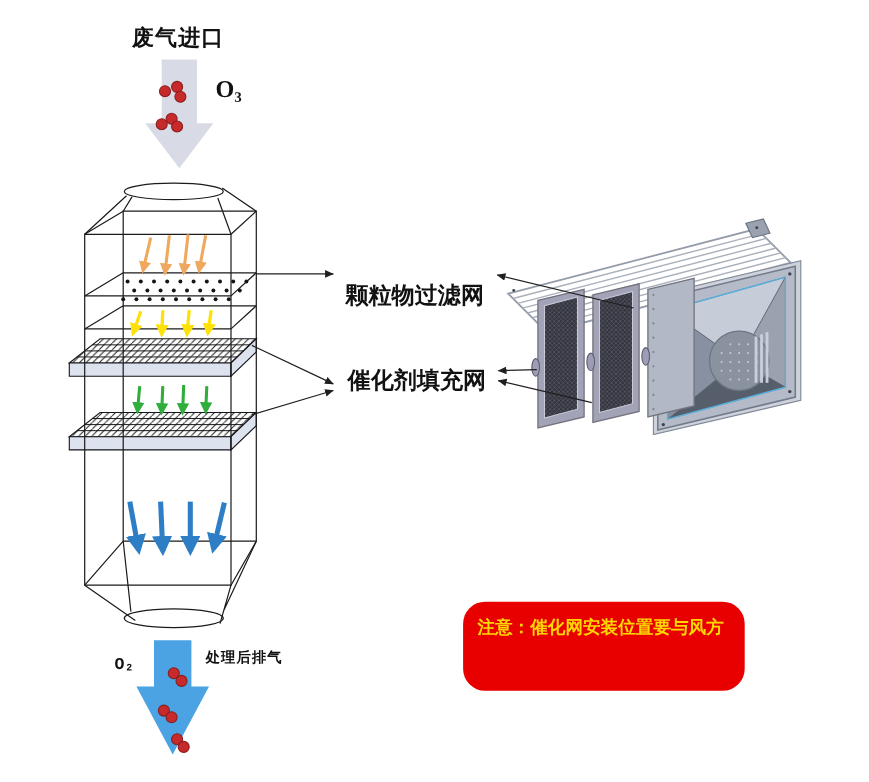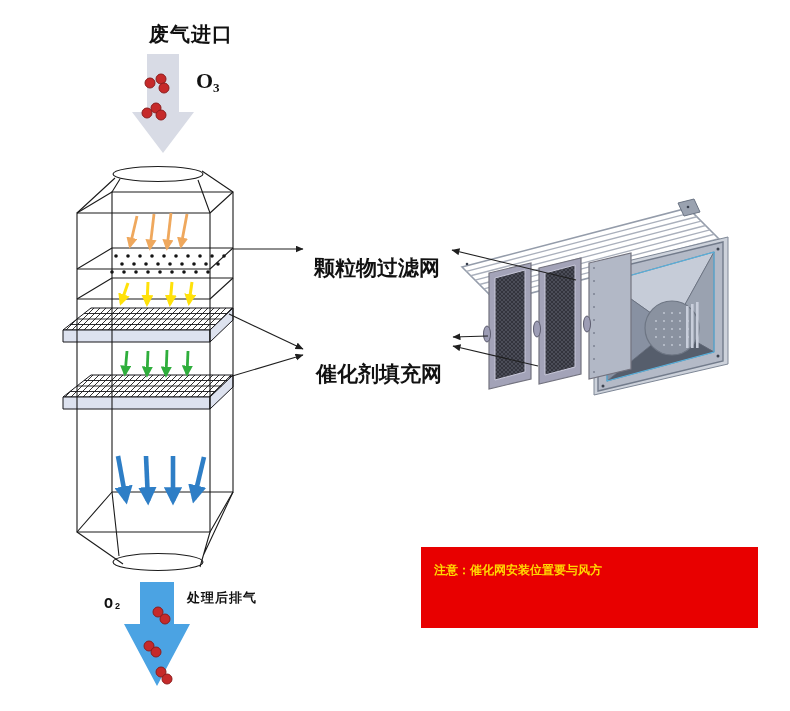--- a/index.html
+++ b/index.html
@@ -1,29 +1,29 @@
 <!DOCTYPE html>
 <html><head>
 <meta charset="utf-8">
 <style>
   html,body{margin:0;padding:0;}
   body{width:790px;height:711px;background:#ffffff;overflow:hidden;position:relative;
        font-family:"Liberation Sans","DejaVu Sans",sans-serif;}
   .stage{position:absolute;left:0;top:0;width:790px;height:711px;}
   #art{position:absolute;left:0;top:0;}
   .lbl{position:absolute;color:#111;font-weight:700;white-space:nowrap;}
-  .lbl-inlet{left:120px;top:21px;font-size:20px;letter-spacing:1px;margin-left:29px;}
+  .lbl-inlet{left:120px;top:21px;font-size:20px;letter-spacing:1px;}
   .lbl-o3{left:196px;top:68px;font-size:22px;font-family:"Liberation Serif","DejaVu Serif",serif;}
   .lbl-particle{left:314px;top:242px;font-size:21px;margin-top:12px;}
-  .lbl-catalyst{left:316px;top:332px;font-size:21px;margin-top:28px;}
+  .lbl-catalyst{left:316px;top:332px;font-size:21px;}
   .lbl-o2{left:104px;top:596px;font-size:15px;font-family:Liberation Mono, monospace;}
   .lbl-outlet{left:187px;top:589px;font-size:13px;letter-spacing:1px;}
-  .notice{position:absolute;left:421px;top:547px;width:337px;height:81px;box-sizing:border-box;
-          background:#e80000;color:#ffd800;font-weight:700;font-size:12px;line-height:33px;
-          padding:7px 13px;white-space:nowrap;}
+  .notice{position:absolute;left:421px;top:547px;width:256px;height:81px;box-sizing:border-box;
+          background:#e80000;color:#ffd800;font-weight:700;font-size:16px;line-height:33px;
+          padding:7px 13px;white-space:nowrap;border-radius:20px;}
 </style>
 </head>
 <body>
 
 <div class="stage">
 
 <svg id="art" width="790" height="711" viewBox="0 0 790 711">
   <defs>
     <marker id="mO" markerWidth="4" markerHeight="4" refX="3" refY="2" orient="auto">
           <path d="M0,0L4,2L0,4z" fill="#efa85d"></path>

